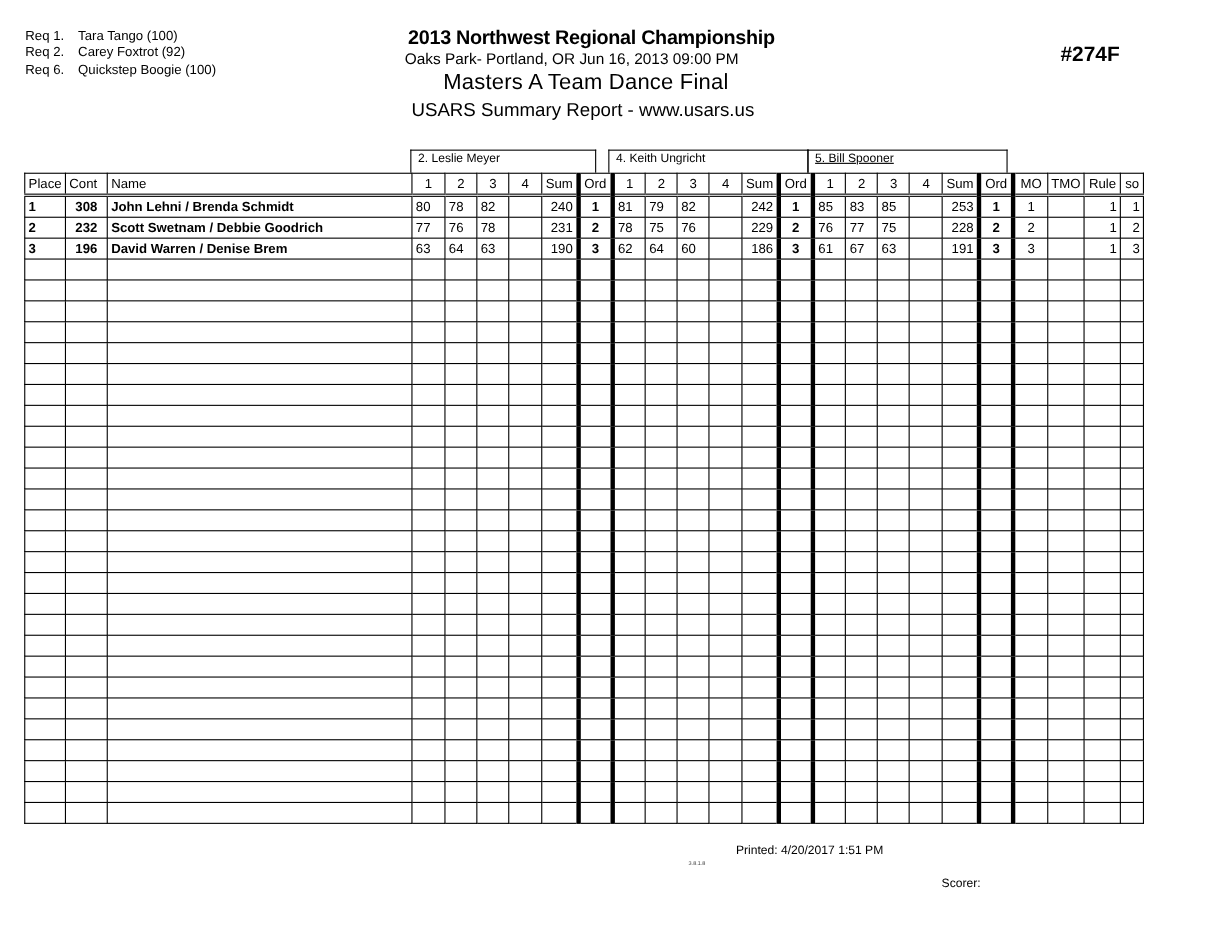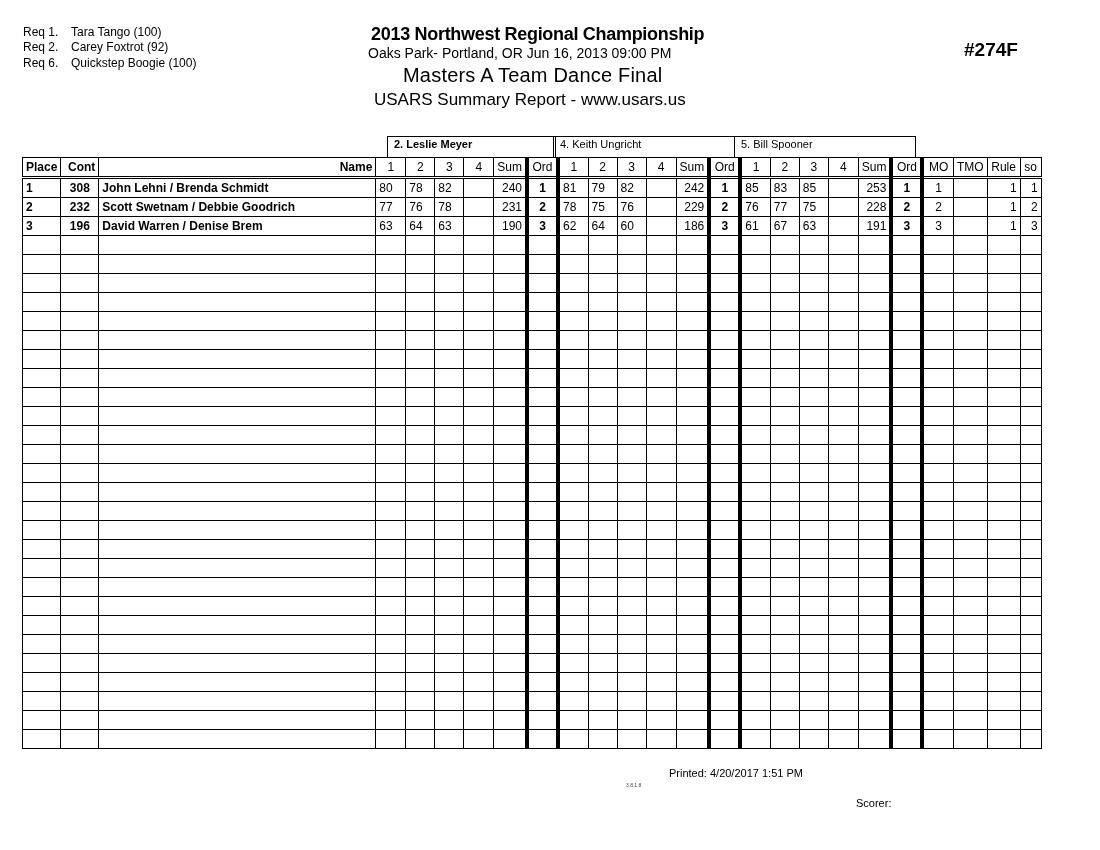--- a/index.html
+++ b/index.html
@@ -15,21 +15,21 @@
   .eventno { left: 964px; top: 24px; font-size: 19px; font-weight: bold; margin-top: 15px; }
 
   
   .judge-box { position: absolute; top: 136px; height: 21px; border: 1px solid #000; border-bottom: none;
                font-size: 11px; line-height: 14px; padding-left: 6px; box-sizing: border-box; }
 
   table.grid { position: absolute; left: 22px; top: 157px; border-collapse: collapse; table-layout: fixed; }
   table.grid td { border: 1px solid #000; height: 19px; padding: 0 3px; font-size: 12px; box-sizing: border-box;
                   overflow: hidden; white-space: nowrap; line-height: 18px; }
   table.grid tr.head td { height: 20px; font-size: 12px; text-align: center; border-bottom: 3px double #000; }
-  table.grid tr.head td.left { text-align: right; font-weight: bold; }
+  table.grid tr.head td.left { text-align: left; }
   td.thick-l { border-left: 4px solid #000 !important; }
   td.b { font-weight: bold; }
   td.c { text-align: center; }
   td.r { text-align: right; }
   td.l { text-align: left; }
 
   .footer-small { left: 626px; top: 782px; font-size: 5px; color: #444; }
   .footer-printed { left: 649px; top: 767px; font-size: 11px; padding-left: 20px; }
   .footer-scorer { left: 856px; top: 783px; font-size: 11px; margin-top: 14px; }
 </style>
@@ -45,23 +45,23 @@
 <div class="abs req" style="top:56px;">
   <span class="num">Req  6.</span><span>Quickstep Boogie (100)</span>
 </div>
 
 <div class="abs title1">2013 Northwest Regional Championship</div>
 <div class="abs title2">Oaks Park- Portland, OR  Jun 16, 2013  09:00 PM</div>
 <div class="abs title3">Masters A Team Dance Final</div>
 <div class="abs title4">USARS Summary Report - www.usars.us</div>
 <div class="abs eventno">#274F</div>
 
-<div class="judge-box" style="left:387px; width:169px;font-weight:bold;">2.  Leslie Meyer</div>
+<div class="judge-box" style="left:373px; width:169px;">2.  Leslie Meyer</div>
 <div class="judge-box" style="left:553px; width:182px;">4.  Keith Ungricht</div>
-<div class="judge-box" style="left:734px; width:182px;">5.  Bill Spooner</div>
+<div class="judge-box" style="left:734px; width:182px;text-decoration:underline;">5.  Bill Spooner</div>
 
 <table class="grid" id="grid">
   <colgroup>
     <col style="width:36px">
       <col style="width:38px">
       <col style="width:277px">
     <col style="width:30px">
       <col style="width:29px">
       <col style="width:29px">
       <col style="width:30px">

